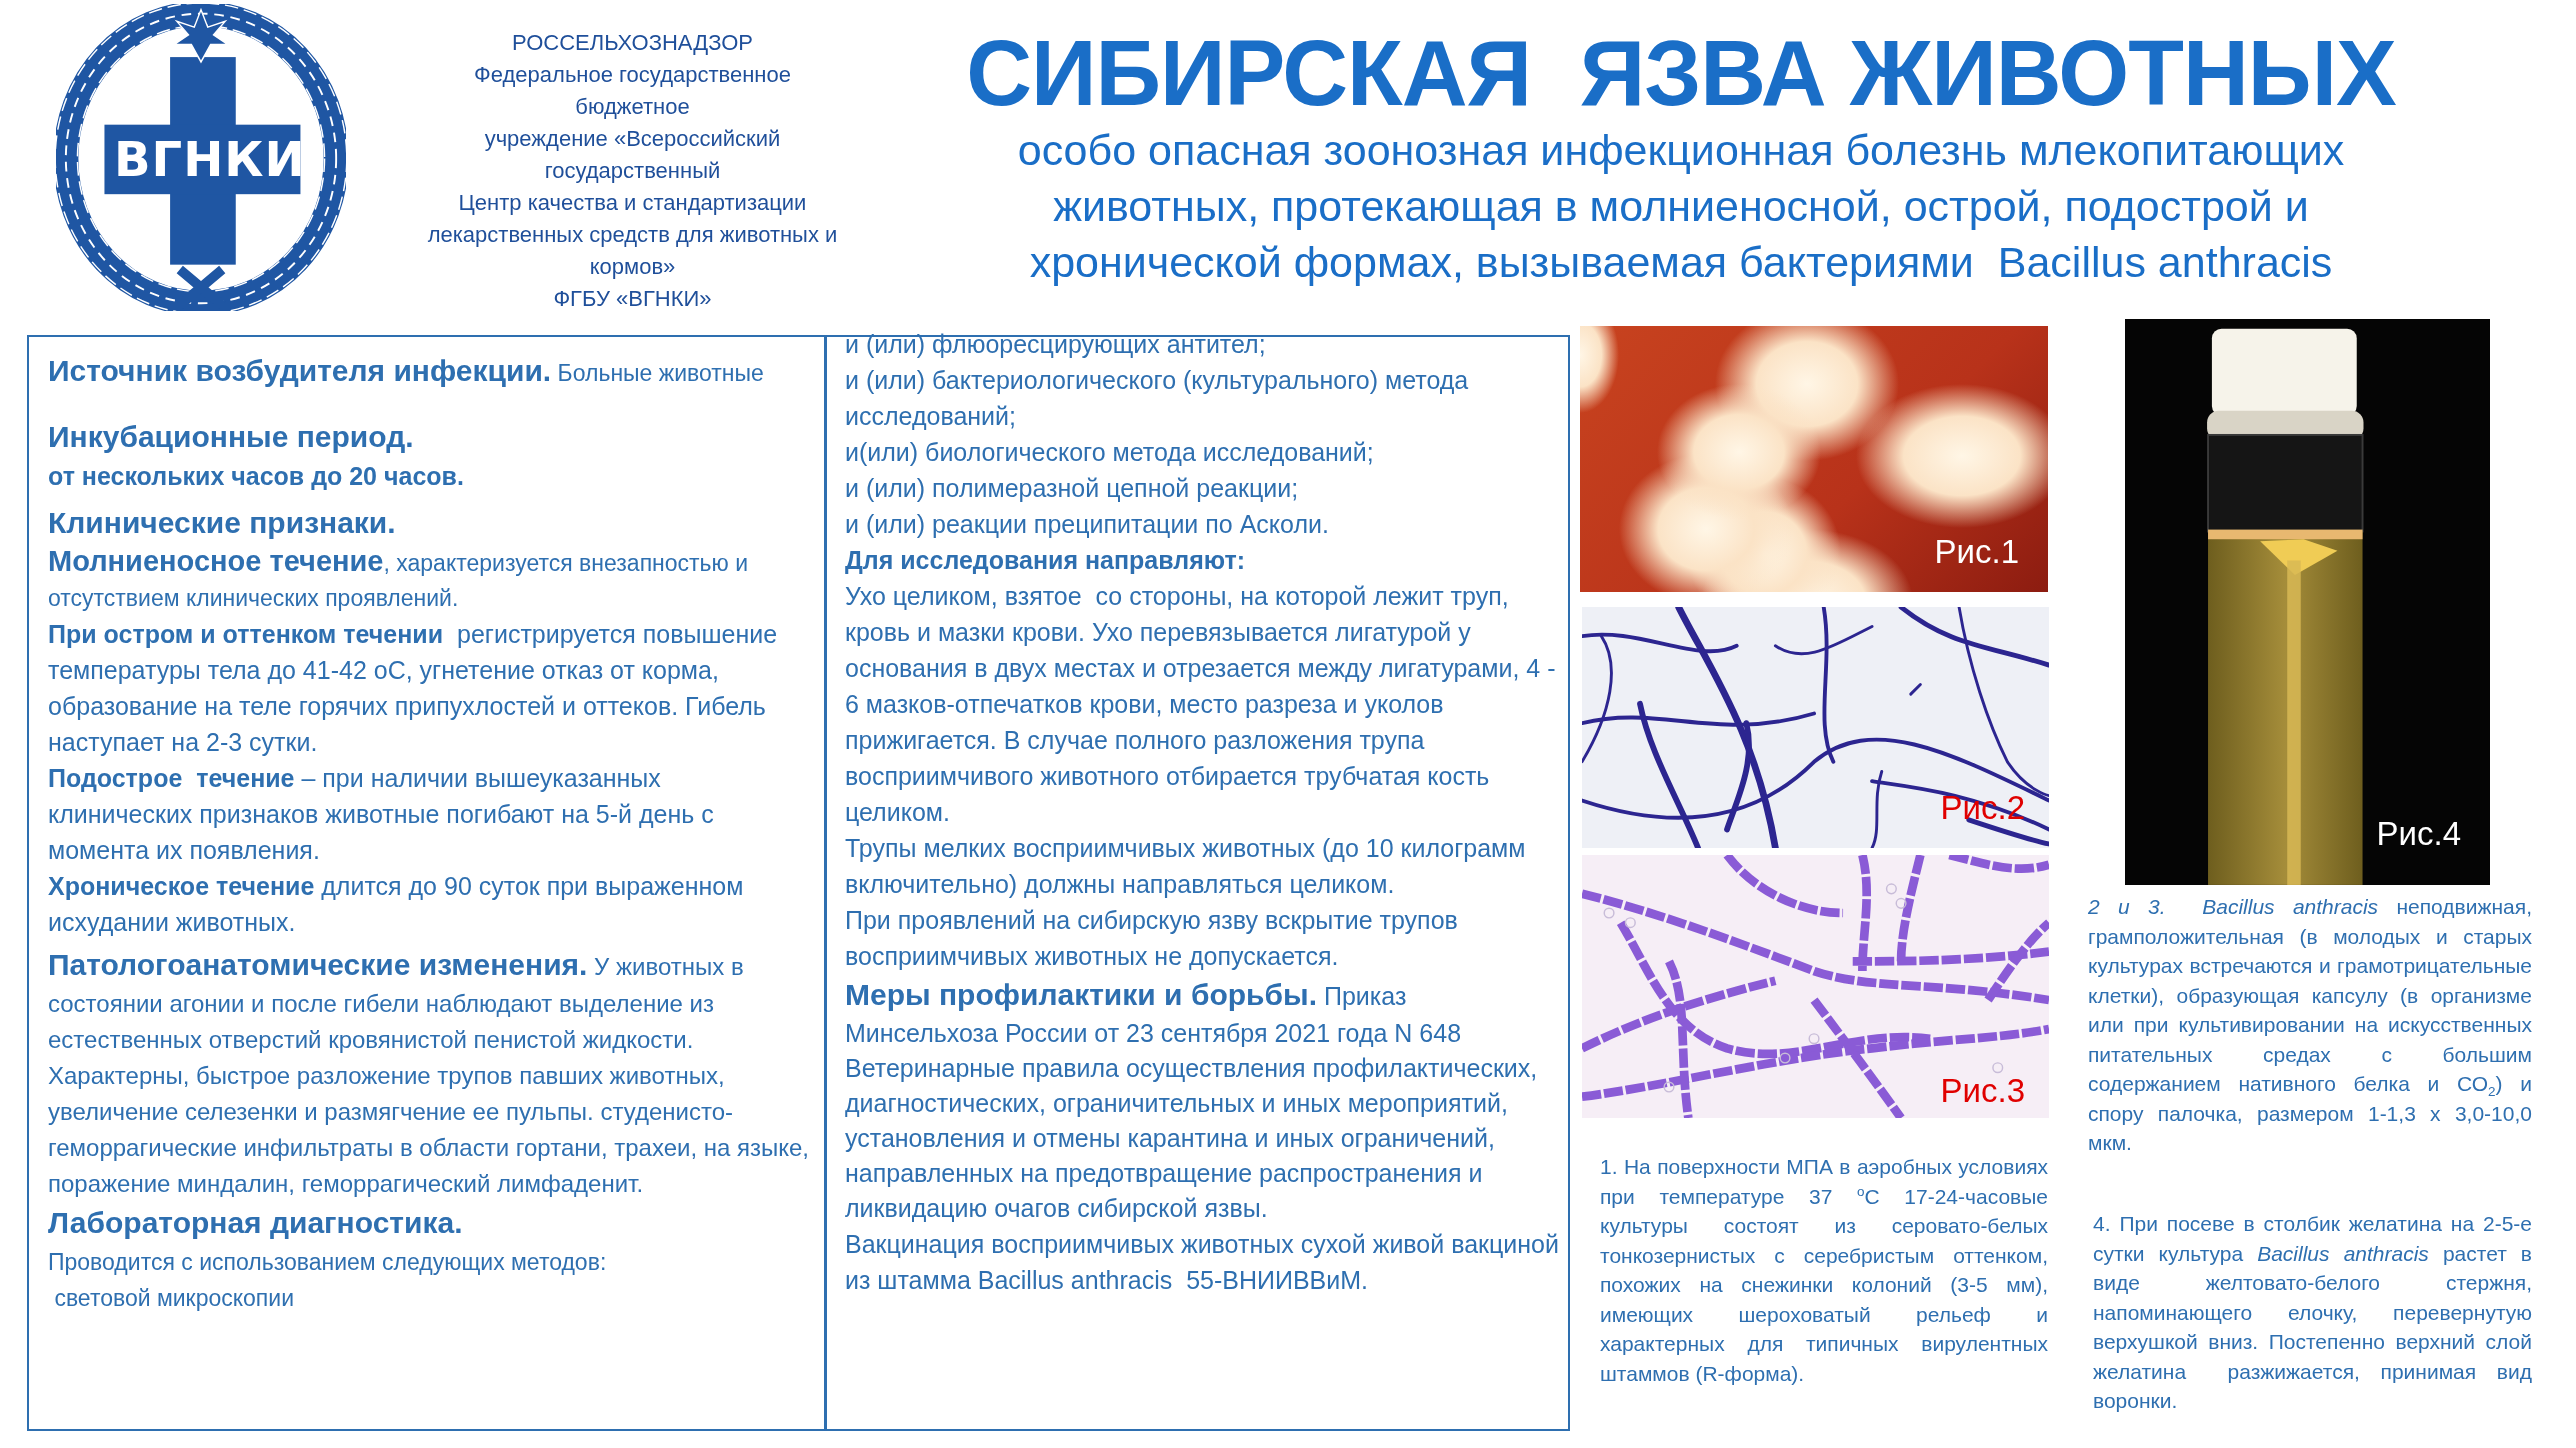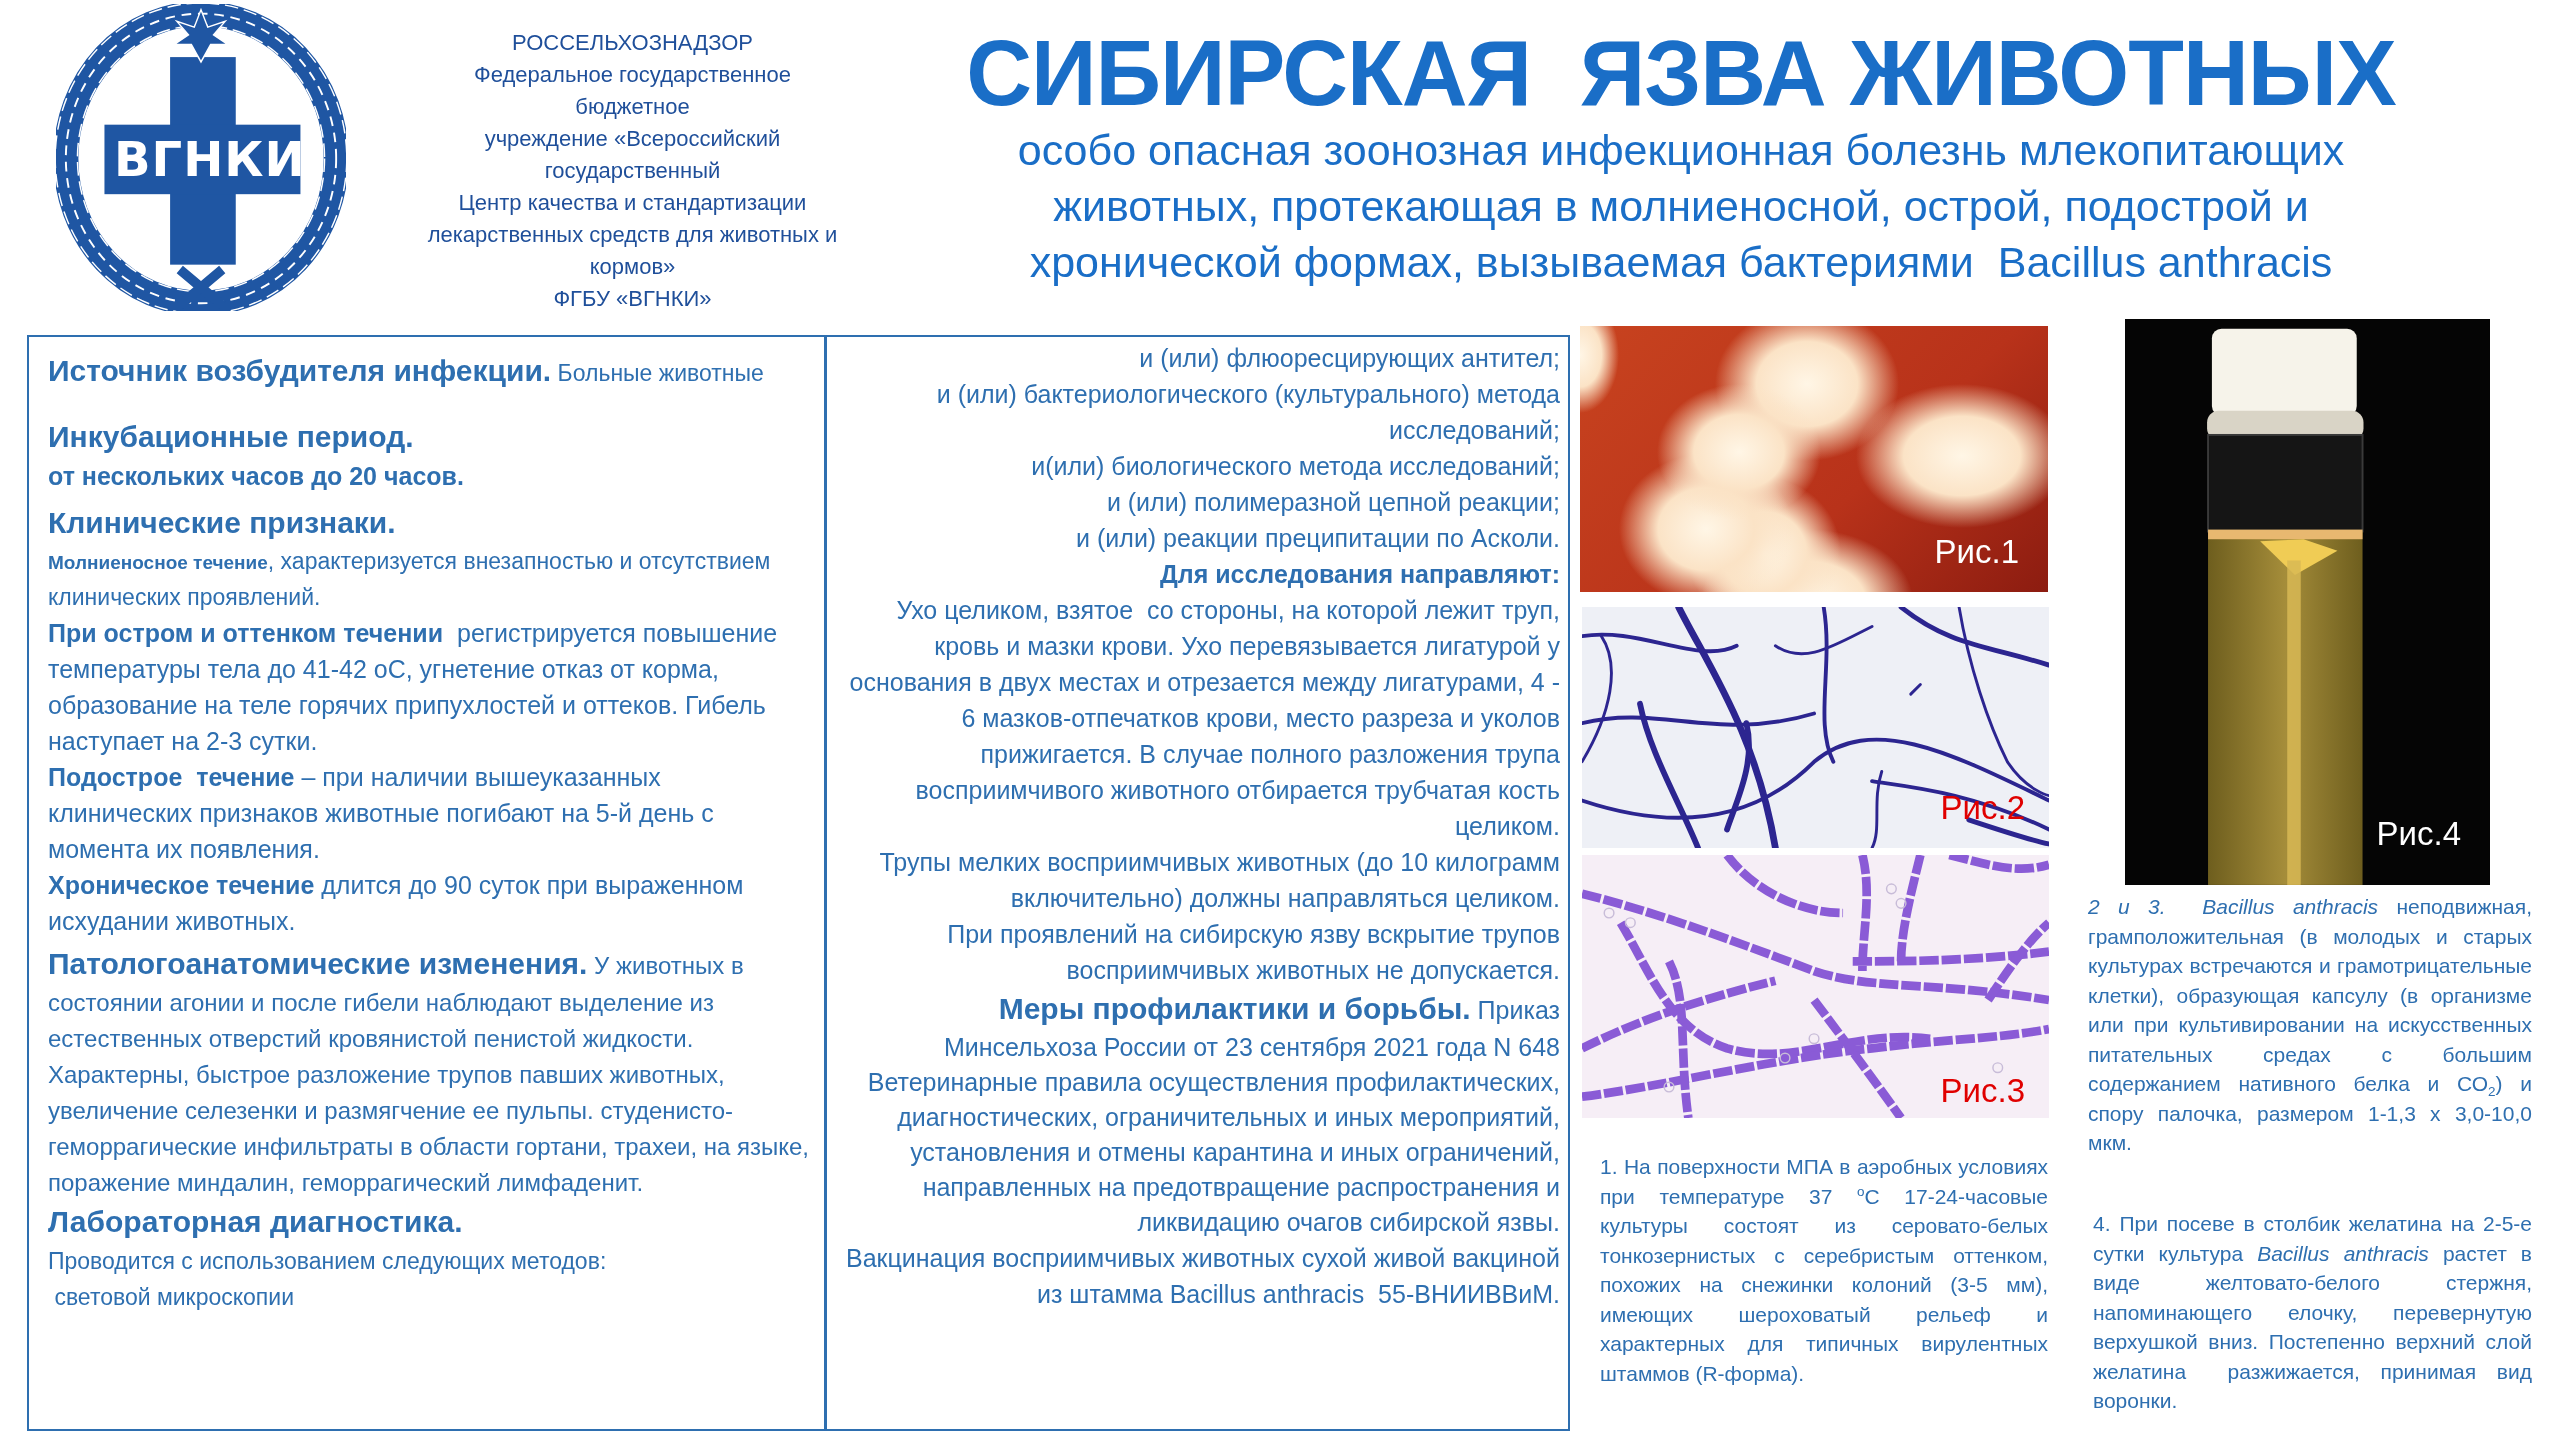--- a/index.html
+++ b/index.html
@@ -21,21 +21,21 @@
   #subtitle { left:889px; top:122px; width:1584px; text-align:center; color:#1a6ec7;
               font-size:43px; line-height:56px; font-family:"Liberation Sans", sans-serif; }
 
   
   #mainbox { left:27px; top:335px; width:1543px; height:1096px;
              border:2.9px solid #2e6fb0; box-sizing:border-box; }
   #divider { left:824px; top:335px; width:2.9px; height:1096px; background:#2e6fb0; }
 
   .col { position:absolute; color:#2e6fb0; font-size:25px; line-height:36px; }
   #col1 { left:48px; top:350px; width:763px; }
-  #col2 { left:845px; top:340px; width:715px;text-align:right; }
+  #col2 { left:845px; top:326px; width:715px; }
 
   .h-big { font-weight:bold; font-size:30px; line-height:42px; color:#2e6fb0; }
   .h-mid { font-weight:bold; font-size:26px; }
   .small { font-size:23px; }
   .p { margin:0; }
   .lead { font-weight:bold; }
 
   
   .fig { position:absolute; overflow:hidden; }
   .fig-label { position:absolute; font-size:33px; font-family:"Liberation Sans", sans-serif; }
@@ -117,21 +117,21 @@
     <span class="h-big">Источник возбудителя инфекции.</span><span class="small"> Больные животные</span>
   </p>
   <p class="p" style="margin-top:23px;">
     <span class="h-big" style="display:block;">Инкубационные период.</span>
     <span class="h-mid" style="font-size:25px;">от нескольких часов до 20 часов.</span>
   </p>
   <p class="p" style="margin-top:7.7px;">
     <span class="h-big">Клинические признаки.</span>
   </p>
   <p class="p small" style="line-height:35px;">
-    <span class="lead" style="font-size:19px;">Молниеносное течение</span><span>, характеризуется внезапностью и отсутствием клинических проявлений.</span>
+    <span class="lead" style="font-size:29px;">Молниеносное течение</span><span>, характеризуется внезапностью и отсутствием клинических проявлений.</span>
   </p>
   <p class="p">
     <span class="lead" style="white-space:pre;">При остром и оттенком течении</span><span style="white-space:pre-wrap;">  регистрируется повышение температуры тела до 41-42 оС, угнетение отказ от корма, образование на теле горячих припухлостей и оттеков. Гибель наступает на 2-3 сутки.</span>
   </p>
   <p class="p">
     <span class="lead" style="white-space:pre;">Подострое  течение</span><span> – при наличии вышеуказанных клинических признаков  животные погибают на 5-й день с момента их появления.</span>
   </p>
   <p class="p">
     <span class="lead">Хроническое течение</span><span> длится до 90 суток при выраженном исхудании животных.</span>
   </p>

